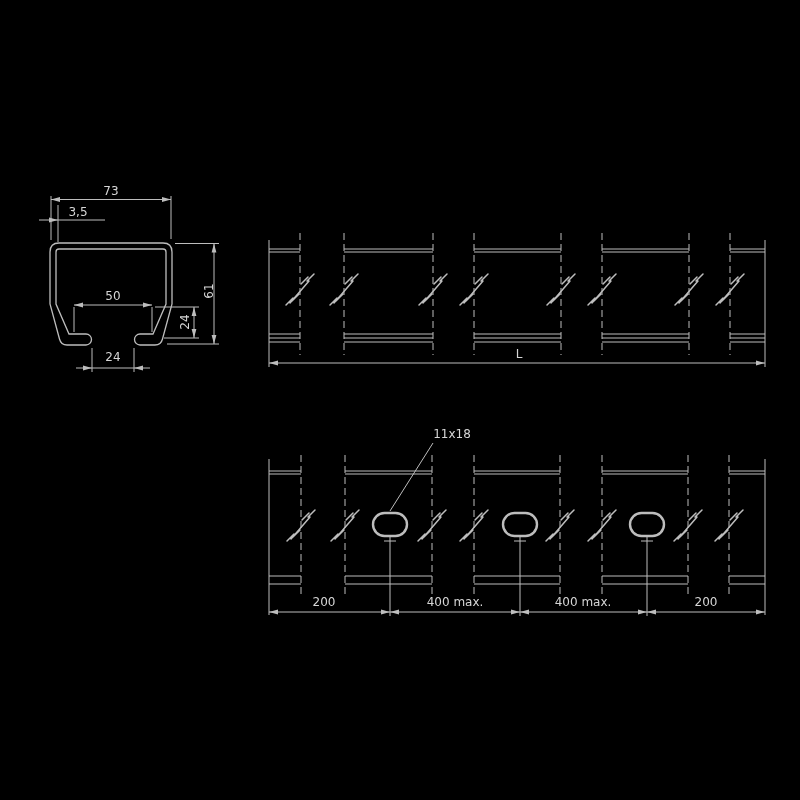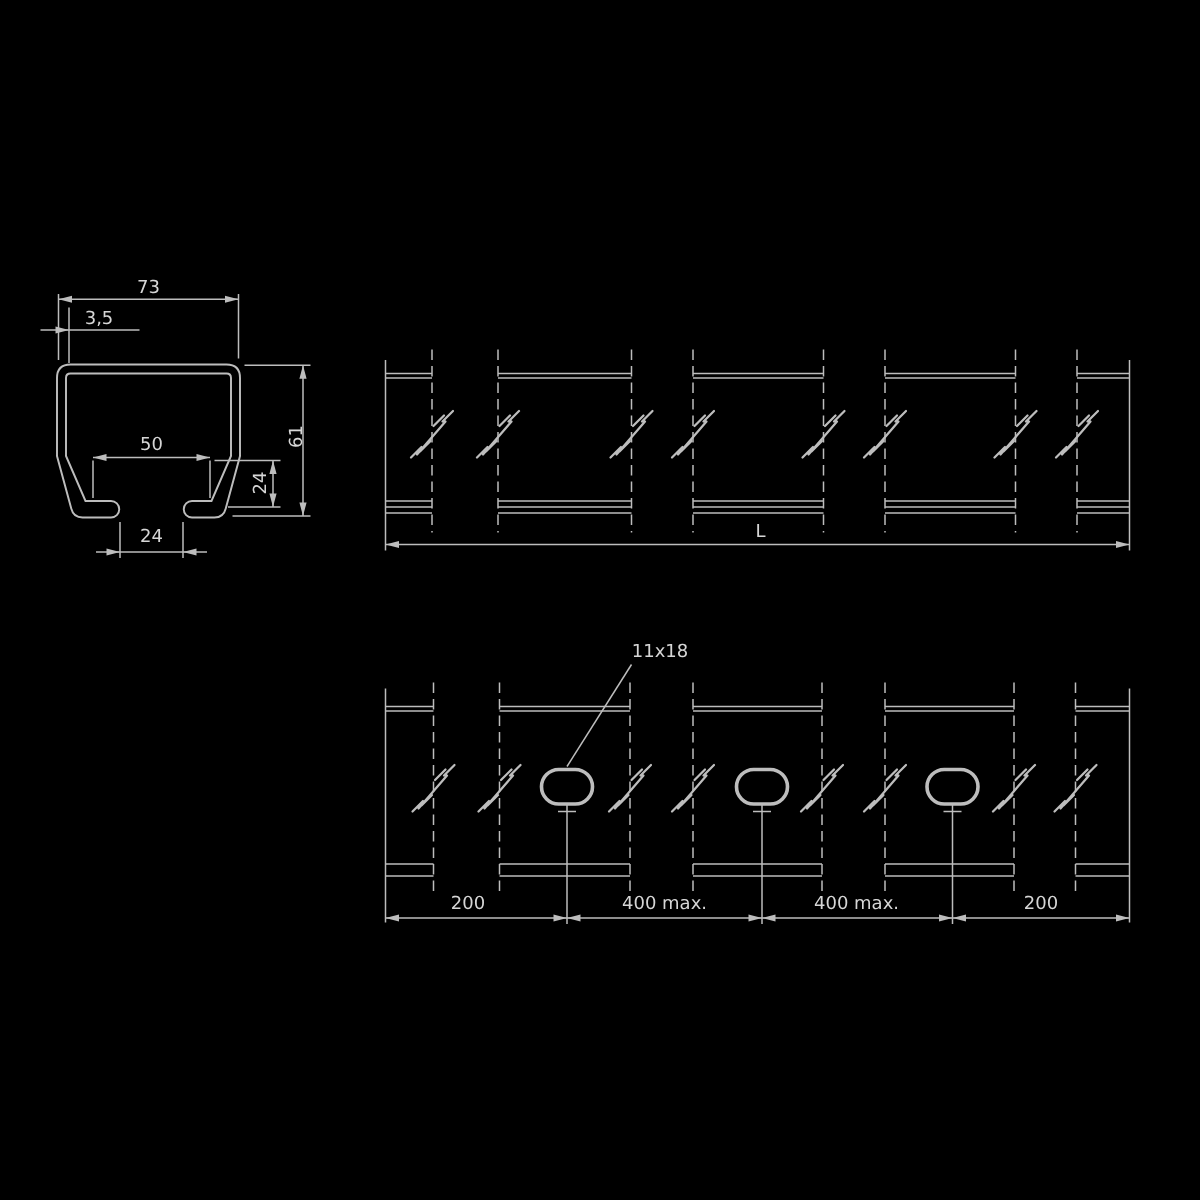--- a/index.html
+++ b/index.html
@@ -1,18 +1,18 @@
 <!DOCTYPE html>
 <html style="--bg: #000000; --line: #bdbdbd; --text: #d6d6d6;"><head>
 <meta charset="utf-8">
 <style>
   :root{ --bg:#000000; --line:#bdbdbd; --text:#d6d6d6; }
   html,body{margin:0;padding:0;}
   body{width:800px;height:800px;background:var(--bg);overflow:hidden;}
-  .stage{position:relative;width:671px;height:800px;background:var(--bg);}
+  .stage{position:relative;width:671px;height:800px;background:var(--bg);margin-left:12px;}
   svg{position:absolute;left:0;top:0;}
   .ln{stroke:var(--line);stroke-width:1;fill:none;}
   .dash{stroke-dasharray:7 4;}
   .mk{stroke:var(--line);stroke-width:1.5;fill:none;stroke-linecap:round;}
   .hole{stroke:var(--line);stroke-width:2.4;fill:none;}
   .profile{stroke:var(--line);stroke-width:1.3;fill:none;}
   .ar{fill:var(--line);stroke:none;}
   .txt{font-family:"DejaVu Sans",sans-serif;font-size:12px;fill:var(--text);}
 </style>
 </head>

